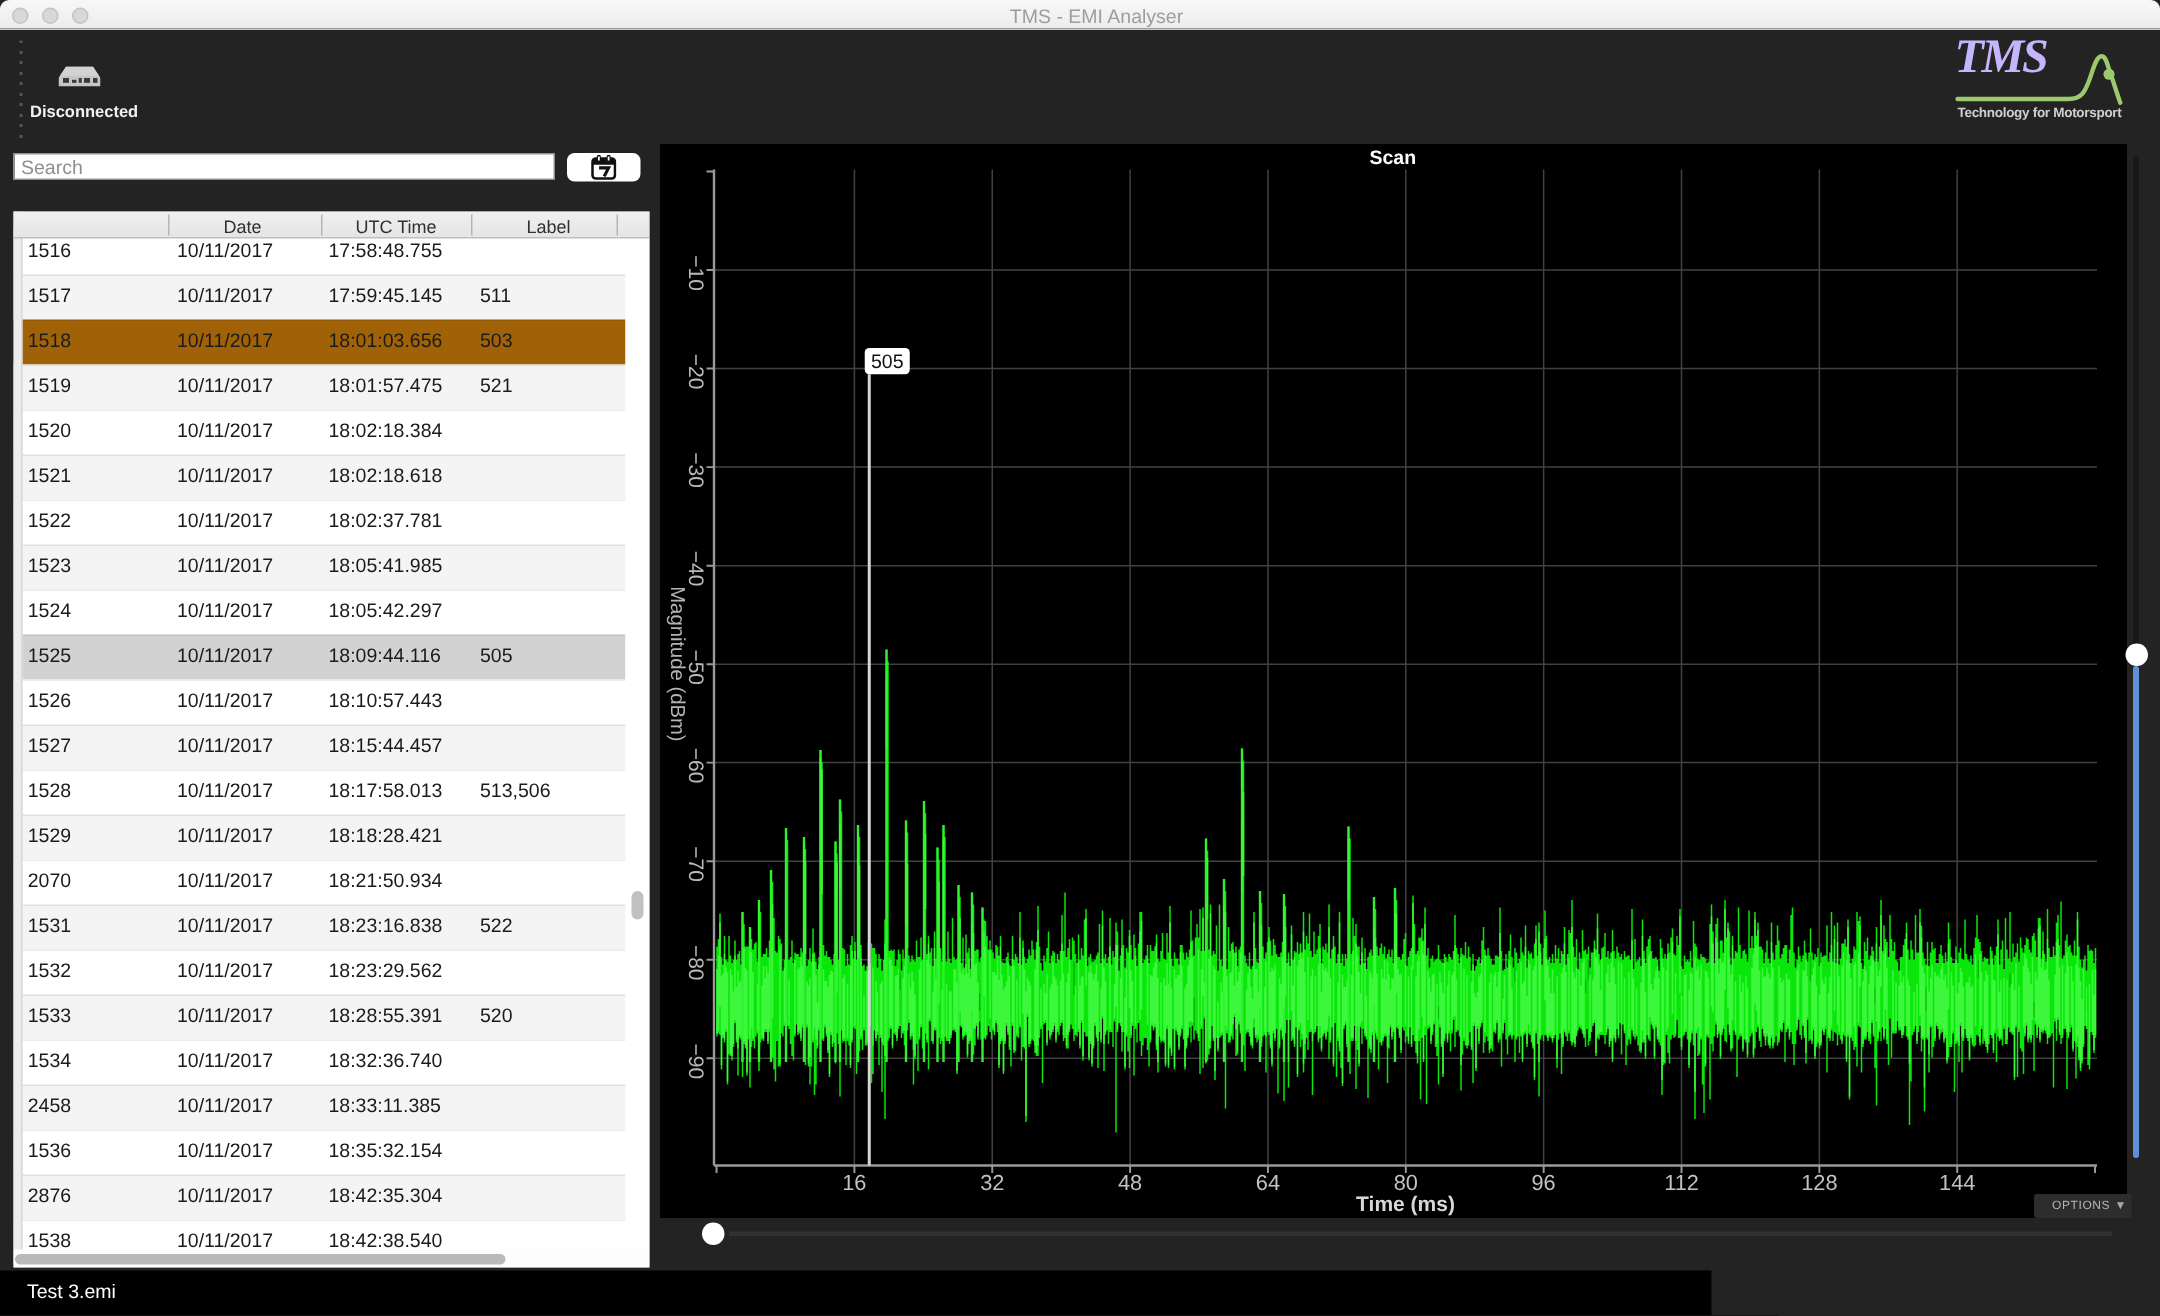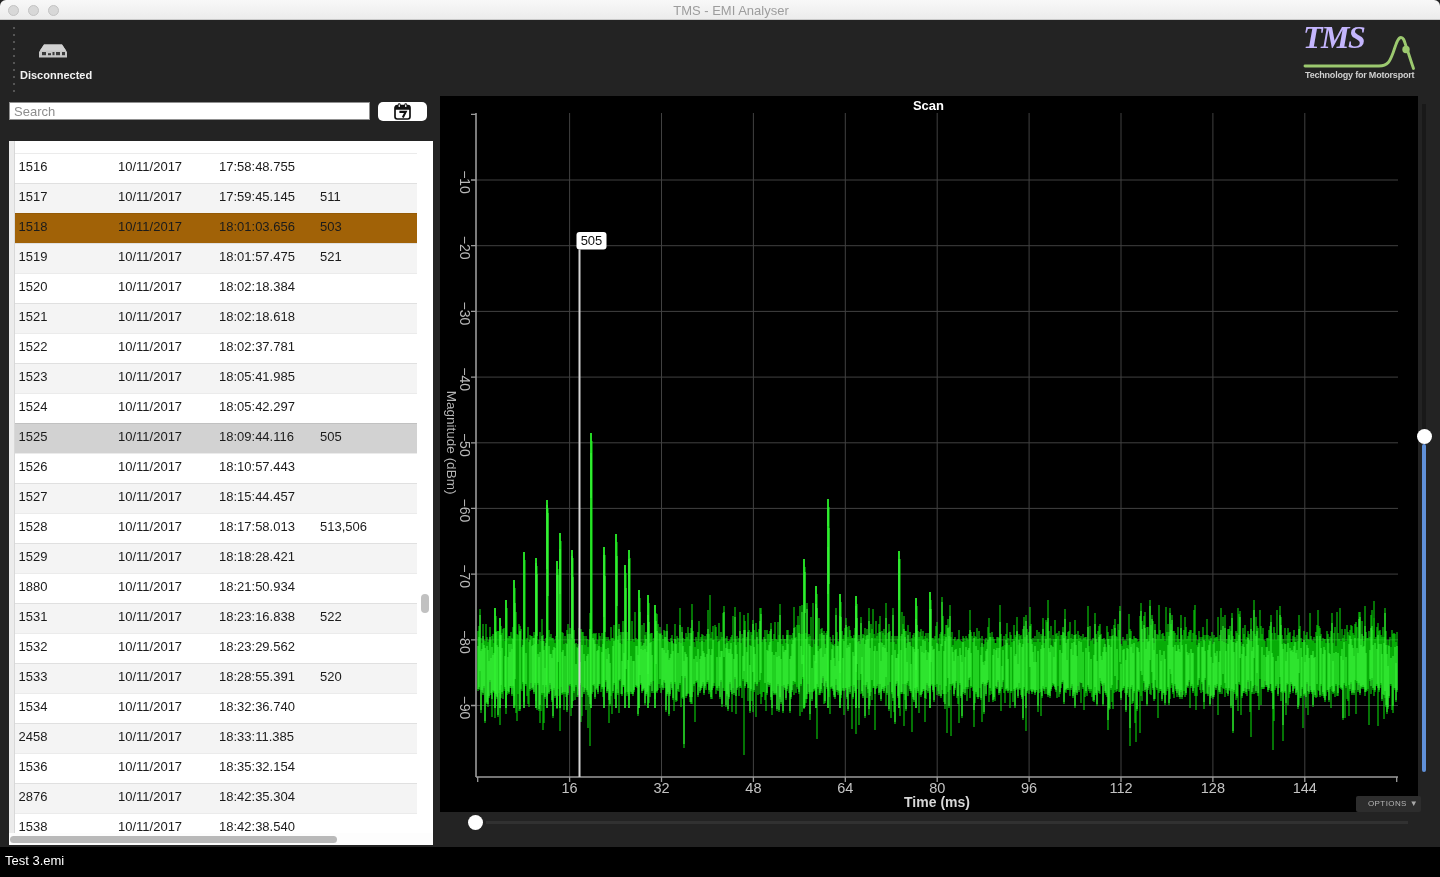--- a/index.html
+++ b/index.html
@@ -56,22 +56,22 @@
 #hslider { position:absolute; left:486px; top:821px; width:922px; height:3px;
   background:#313131; }
 #hknob { position:absolute; left:468px; top:815px; width:15px; height:15px;
   border-radius:50%; background:#fff; }
 #vtrackdark { position:absolute; left:1422px; top:104px; width:4px; height:333px;
   background:#191919; }
 #vslider { position:absolute; left:1422px; top:444px; width:4px; height:328px;
   background:#6090d8; border-radius:2px; }
 #vknob { position:absolute; left:1417px; top:429px; width:15px; height:15px;
   border-radius:50%; background:#fff; }
-#status { position:absolute; left:0; top:847px; width:1440px; height:30px;
-  background:#000; color:#fff; font-size:13px; line-height:28px; padding-left:5px; }
+#status { position:absolute; left:0; top:847px; width:1141px; height:30px;
+  background:#000; color:#fff; font-size:13px; line-height:28px; padding-left:18px; }
 </style></head>
 <body>
 <div id="titlebar">
   <div class="tl" style="left:8px"></div>
   <div class="tl" style="left:28px"></div>
   <div class="tl" style="left:48px"></div>
   <div id="wtitle">TMS - EMI Analyser</div>
 </div>
 <div id="dots"></div>
 <svg id="devicon" width="28" height="14" viewBox="0 0 28 14">
@@ -172,21 +172,21 @@
       <span class="c1">10/11/2017</span>
       <span class="c2">18:17:58.013</span>
       <span class="cl">513,506</span>
     </div>
     <div class="row" style="top:402px;background:#f4f4f4">
       <span class="c0">1529</span>
       <span class="c1">10/11/2017</span>
       <span class="c2">18:18:28.421</span>
     </div>
     <div class="row" style="top:432px;background:#ffffff">
-      <span class="c0">1880</span>
+      <span class="c0">2070</span>
       <span class="c1">10/11/2017</span>
       <span class="c2">18:21:50.934</span>
     </div>
     <div class="row" style="top:462px;background:#f4f4f4">
       <span class="c0">1531</span>
       <span class="c1">10/11/2017</span>
       <span class="c2">18:23:16.838</span>
       <span class="cl">522</span>
     </div>
     <div class="row" style="top:492px;background:#ffffff">
@@ -223,20 +223,29 @@
     <div class="row" style="top:672px;background:#ffffff">
       <span class="c0">1538</span>
       <span class="c1">10/11/2017</span>
       <span class="c2">18:42:38.540</span>
     </div>
   <div id="gut"></div>
   <div id="vtrack"></div>
   <div id="vthumb"></div>
   <div id="htrack"></div>
   <div id="hthumb"></div>
+  <div id="thead">
+    <span style="left:140px">Date</span>
+    <span style="left:228px">UTC Time</span>
+    <span style="left:342px">Label</span>
+    <div class="hsep" style="left:103px"></div>
+    <div class="hsep" style="left:205px"></div>
+    <div class="hsep" style="left:305px"></div>
+    <div class="hsep" style="left:402px"></div>
+  </div>
 </div>
 <div id="chartbox"><svg id="chart" width="978" height="716" viewBox="0 0 978 716">
       <path d="M36 84.0H958 M36 149.7H958 M36 215.4H958 M36 281.1H958 M36 346.8H958 M36 412.4H958 M36 478.1H958 M36 543.8H958 M36 609.5H958 M129.6 17V681 M221.5 17V681 M313.4 17V681 M405.3 17V681 M497.2 17V681 M589.1 17V681 M681.0 17V681 M772.9 17V681 M864.8 17V681" stroke="#414141" stroke-width="1" fill="none"></path>
       <path d="M38 535V595 M39 530V593 M40 513V594 M41 542V617 M42 547V596 M43 528V599 M44 544V592 M45 545V627 M46 528V607 M47 541V608 M48 546V611 M49 544V602 M50 531V586 M51 544V599 M52 540V621 M53 538V596 M54 547V597 M55 512V622 M56 520V600 M57 535V603 M58 535V621 M59 535V597 M60 522V629 M61 530V602 M62 537V598 M63 533V603 M64 532V595 M65 545V593 M66 504V618 M67 512V599 M68 542V597 M69 540V598 M70 540V592 M71 536V592 M72 542V600 M73 531V592 M74 484V600 M75 492V609 M76 516V617 M77 538V625 M78 539V598 M79 528V615 M80 530V615 M81 533V593 M82 551V595 M83 544V588 M84 456V606 M85 464V588 M86 544V590 M87 542V600 M88 531V608 M89 546V611 M90 539V595 M91 540V587 M92 540V594 M93 542V593 M94 536V598 M95 539V589 M96 462V605 M97 470V614 M98 548V589 M99 544V615 M100 536V627 M101 545V615 M102 523V599 M103 539V634 M104 545V627 M105 550V603 M106 542V591 M107 404V600 M108 412V597 M109 534V598 M110 541V589 M111 538V595 M112 542V606 M113 542V622 M114 544V594 M115 547V602 M116 540V599 M117 465V613 M118 473V593 M119 544V600 M120 437V635 M121 445V591 M122 536V599 M123 537V598 M124 548V614 M125 540V598 M126 547V601 M127 534V616 M128 528V599 M129 543V589 M130 532V590 M131 544V620 M132 454V591 M133 462V605 M134 534V597 M135 548V604 M136 547V591 M137 551V601 M138 548V601 M139 532V595 M140 546V589 M141 533V626 M142 536V620 M143 536V591 M144 540V598 M145 549V594 M146 540V614 M147 543V596 M148 551V632 M149 544V601 M150 517V650 M151 337V597 M152 345V598 M153 538V596 M154 537V590 M155 538V603 M156 537V593 M157 548V594 M158 544V598 M159 537V590 M160 540V588 M161 551V596 M162 537V593 M163 543V601 M164 451V593 M165 459V591 M166 541V586 M167 545V597 M168 541V595 M169 544V627 M170 545V610 M171 531V600 M172 542V618 M173 542V597 M174 529V589 M175 544V603 M176 438V597 M177 446V593 M178 540V599 M179 528V617 M180 539V585 M181 536V598 M182 548V600 M183 525V591 M184 543V591 M185 469V597 M186 477V596 M187 536V600 M188 545V598 M189 454V604 M190 462V595 M191 545V598 M192 525V598 M193 543V600 M194 546V596 M195 516V591 M196 542V591 M197 544V592 M198 543V620 M199 494V591 M200 502V588 M201 546V589 M202 529V597 M203 549V595 M204 527V594 M205 539V609 M206 536V600 M207 550V598 M208 499V595 M209 507V607 M210 538V601 M211 537V588 M212 537V597 M213 545V585 M214 542V597 M215 509V603 M216 517V596 M217 518V597 M218 528V594 M219 537V588 M220 531V592 M221 537V597 M222 539V591 M223 543V594 M224 534V586 M225 535V592 M226 541V616 M227 528V600 M228 545V598 M229 546V620 M230 546V600 M231 542V588 M232 539V594 M233 547V604 M234 548V615 M235 528V588 M236 544V606 M237 540V605 M238 542V595 M239 546V596 M240 512V589 M241 547V611 M242 531V602 M243 542V603 M244 546V652 M245 543V582 M246 537V602 M247 541V600 M248 531V597 M249 537V598 M250 544V606 M251 532V608 M252 508V608 M253 535V596 M254 546V590 M255 551V626 M256 541V587 M257 545V586 M258 536V601 M259 525V591 M260 546V597 M261 541V594 M262 538V592 M263 539V588 M264 546V599 M265 540V592 M266 544V594 M267 538V588 M268 514V586 M269 538V598 M270 499V596 M271 542V603 M272 536V603 M273 530V592 M274 544V587 M275 529V590 M276 531V598 M277 540V594 M278 546V595 M279 527V592 M280 544V603 M281 536V586 M282 541V611 M283 517V592 M284 510V595 M285 548V595 M286 542V611 M287 540V600 M288 545V615 M289 545V603 M290 544V588 M291 541V596 M292 539V616 M293 520V592 M294 546V599 M295 511V583 M296 543V618 M297 540V594 M298 546V591 M299 542V600 M300 516V592 M301 547V592 M302 538V602 M303 542V585 M304 519V659 M305 525V592 M306 551V586 M307 541V588 M308 517V605 M309 534V592 M310 549V617 M311 536V595 M312 539V605 M313 524V616 M314 534V596 M315 544V588 M316 527V621 M317 536V590 M318 548V599 M319 533V586 M320 512V598 M321 512V608 M322 546V601 M323 544V596 M324 541V596 M325 534V604 M326 546V615 M327 534V599 M328 538V588 M329 538V591 M330 535V589 M331 527V604 M332 543V619 M333 545V595 M334 538V599 M335 526V598 M336 543V599 M337 544V615 M338 526V590 M339 539V616 M340 508V603 M341 543V608 M342 548V590 M343 539V617 M344 543V591 M345 543V594 M346 547V604 M347 534V595 M348 534V590 M349 539V597 M350 544V617 M351 539V603 M352 542V596 M353 537V589 M354 511V599 M355 531V588 M356 541V597 M357 529V591 M358 520V593 M359 529V598 M360 510V620 M361 538V590 M362 509V616 M363 538V583 M364 463V613 M365 471V611 M366 537V607 M367 507V603 M368 541V588 M369 538V598 M370 540V624 M371 521V596 M372 551V605 M373 507V596 M374 544V595 M375 548V594 M376 490V598 M377 498V643 M378 550V593 M379 522V599 M380 538V599 M381 533V595 M382 532V597 M383 539V582 M384 535V608 M385 548V607 M386 537V587 M387 535V593 M388 403V595 M389 411V601 M390 541V618 M391 546V593 M392 548V592 M393 539V595 M394 550V601 M395 548V603 M396 512V589 M397 536V596 M398 545V599 M399 546V597 M400 498V606 M401 506V602 M402 535V595 M403 543V594 M404 539V619 M405 532V592 M406 522V594 M407 531V603 M408 541V615 M409 530V593 M410 534V598 M411 540V590 M412 542V633 M413 542V603 M414 539V591 M415 532V597 M416 500V638 M417 508V593 M418 546V584 M419 539V629 M420 548V584 M421 521V598 M422 544V597 M423 538V602 M424 539V589 M425 532V622 M426 540V591 M427 533V602 M428 539V597 M429 512V619 M430 537V610 M431 528V596 M432 533V604 M433 513V592 M434 538V592 M435 542V634 M436 525V593 M437 540V592 M438 537V588 M439 528V599 M440 520V596 M441 546V605 M442 535V595 M443 537V593 M444 533V597 M445 539V592 M446 507V610 M447 543V599 M448 537V589 M449 528V615 M450 535V586 M451 546V622 M452 540V598 M453 512V605 M454 546V616 M455 540V628 M456 548V590 M457 540V587 M458 543V602 M459 455V589 M460 463V620 M461 540V598 M462 516V598 M463 528V588 M464 520V630 M465 535V604 M466 535V615 M467 547V589 M468 529V600 M469 546V590 M470 536V595 M471 550V597 M472 542V636 M473 539V603 M474 537V606 M475 541V594 M476 502V597 M477 510V593 M478 535V597 M479 541V617 M480 536V599 M481 533V601 M482 540V598 M483 535V595 M484 543V595 M485 540V626 M486 537V603 M487 542V589 M488 537V597 M489 546V592 M490 496V603 M491 504V589 M492 542V590 M493 542V596 M494 544V606 M495 540V589 M496 530V591 M497 526V599 M498 548V595 M499 542V600 M500 538V589 M501 536V602 M502 501V594 M503 520V598 M504 540V606 M505 538V613 M506 529V598 M507 529V637 M508 523V596 M509 531V612 M510 509V594 M511 541V640 M512 536V590 M513 549V589 M514 543V600 M515 541V594 M516 545V587 M517 544V602 M518 543V608 M519 534V627 M520 544V589 M521 545V602 M522 546V622 M523 540V598 M524 542V593 M525 545V599 M526 540V593 M527 542V605 M528 544V593 M529 538V584 M530 514V602 M531 536V592 M532 540V591 M533 546V595 M534 536V631 M535 540V607 M536 541V598 M537 532V601 M538 543V603 M539 535V601 M540 542V592 M541 551V604 M542 540V626 M543 551V588 M544 548V618 M545 544V590 M546 542V600 M547 546V589 M548 531V586 M549 522V606 M550 537V599 M551 541V595 M552 536V598 M553 541V606 M554 543V603 M555 547V605 M556 547V592 M557 541V593 M558 541V586 M559 542V599 M560 509V597 M561 538V615 M562 551V593 M563 550V586 M564 540V597 M565 549V607 M566 538V595 M567 527V594 M568 542V597 M569 549V594 M570 536V612 M571 539V597 M572 546V595 M573 543V606 M574 529V595 M575 539V612 M576 541V594 M577 521V593 M578 549V602 M579 538V593 M580 540V594 M581 539V599 M582 543V603 M583 533V624 M584 521V593 M585 541V600 M586 519V635 M587 533V597 M588 547V594 M589 536V598 M590 511V594 M591 528V595 M592 544V598 M593 542V595 M594 546V596 M595 540V599 M596 546V596 M597 534V594 M598 543V616 M599 536V597 M600 546V593 M601 538V620 M602 540V602 M603 522V592 M604 547V595 M605 540V598 M606 524V593 M607 526V598 M608 504V601 M609 535V599 M610 542V602 M611 530V595 M612 550V591 M613 539V589 M614 543V590 M615 524V593 M616 538V596 M617 537V602 M618 540V590 M619 535V601 M620 549V598 M621 539V592 M622 539V588 M623 531V586 M624 537V608 M625 513V596 M626 540V597 M627 544V594 M628 536V594 M629 535V594 M630 526V600 M631 542V594 M632 538V590 M633 543V602 M634 539V598 M635 524V612 M636 538V596 M637 543V599 M638 535V590 M639 539V596 M640 542V586 M641 540V607 M642 544V587 M643 538V593 M644 542V614 M645 541V601 M646 541V597 M647 544V600 M648 510V591 M649 550V595 M650 530V597 M651 545V595 M652 544V601 M653 542V605 M654 548V606 M655 517V599 M656 538V599 M657 546V610 M658 535V594 M659 530V597 M660 528V598 M661 538V587 M662 543V590 M663 543V610 M664 542V589 M665 544V597 M666 551V599 M667 530V601 M668 536V634 M669 543V614 M670 540V613 M671 543V594 M672 533V606 M673 539V613 M674 529V597 M675 523V594 M676 540V596 M677 541V595 M678 528V584 M679 534V596 M680 510V596 M681 548V604 M682 550V595 M683 541V594 M684 545V592 M685 544V597 M686 545V616 M687 538V599 M688 549V593 M689 518V601 M690 533V650 M691 535V593 M692 543V608 M693 544V607 M694 540V597 M695 542V627 M696 542V646 M697 543V615 M698 546V595 M699 545V596 M700 520V637 M701 507V600 M702 525V605 M703 546V595 M704 520V587 M705 516V596 M706 543V593 M707 531V610 M708 531V594 M709 539V590 M710 504V598 M711 529V599 M712 519V587 M713 525V594 M714 547V605 M715 528V603 M716 543V591 M717 538V594 M718 539V622 M719 509V597 M720 534V595 M721 543V595 M722 538V605 M723 537V597 M724 540V599 M725 545V609 M726 511V599 M727 536V595 M728 528V593 M729 536V609 M730 512V603 M731 528V592 M732 519V589 M733 535V598 M734 535V602 M735 537V590 M736 546V595 M737 539V601 M738 531V595 M739 543V601 M740 546V603 M741 519V596 M742 539V603 M743 544V599 M744 534V595 M745 521V601 M746 531V599 M747 543V591 M748 540V592 M749 536V586 M750 534V612 M751 534V592 M752 546V590 M753 537V597 M754 514V592 M755 509V600 M756 539V614 M757 549V600 M758 544V591 M759 535V584 M760 541V594 M761 545V597 M762 541V588 M763 531V596 M764 539V613 M765 545V584 M766 539V598 M767 523V597 M768 539V600 M769 544V591 M770 540V610 M771 542V602 M772 536V599 M773 548V603 M774 539V601 M775 542V591 M776 541V594 M777 541V590 M778 521V619 M779 545V596 M780 539V598 M781 512V591 M782 545V598 M783 521V592 M784 546V593 M785 519V601 M786 547V594 M787 543V597 M788 533V600 M789 533V594 M790 530V595 M791 535V612 M792 517V595 M793 540V637 M794 546V596 M795 543V598 M796 535V604 M797 537V602 M798 512V615 M799 518V588 M800 515V589 M801 546V619 M802 550V602 M803 532V597 M804 538V597 M805 529V592 M806 544V598 M807 541V600 M808 535V586 M809 538V595 M810 545V616 M811 522V641 M812 545V598 M813 535V592 M814 504V598 M815 538V589 M816 521V597 M817 530V590 M818 532V600 M819 542V614 M820 514V583 M821 530V609 M822 538V593 M823 532V593 M824 544V593 M825 545V585 M826 551V591 M827 542V591 M828 542V596 M829 534V594 M830 530V588 M831 519V595 M832 537V597 M833 544V654 M834 531V625 M835 537V594 M836 544V592 M837 514V588 M838 539V600 M839 539V592 M840 510V588 M841 521V605 M842 539V597 M843 543V645 M844 547V596 M845 532V597 M846 548V619 M847 539V589 M848 532V609 M849 537V602 M850 536V598 M851 546V588 M852 546V590 M853 540V597 M854 534V593 M855 541V592 M856 546V599 M857 539V596 M858 545V613 M859 519V609 M860 530V602 M861 542V602 M862 546V593 M863 546V632 M864 535V600 M865 546V599 M866 539V612 M867 536V588 M868 543V619 M869 544V598 M870 517V590 M871 540V596 M872 544V598 M873 545V611 M874 541V596 M875 547V601 M876 536V602 M877 529V601 M878 514V594 M879 530V595 M880 532V601 M881 538V590 M882 545V600 M883 542V598 M884 543V602 M885 543V606 M886 547V600 M887 535V594 M888 538V596 M889 547V606 M890 541V593 M891 535V612 M892 517V595 M893 547V598 M894 537V597 M895 531V601 M896 550V590 M897 516V600 M898 537V600 M899 543V589 M900 512V592 M901 545V593 M902 533V594 M903 542V624 M904 539V589 M905 533V622 M906 545V592 M907 529V603 M908 536V605 M909 539V620 M910 534V595 M911 529V588 M912 530V599 M913 537V596 M914 539V599 M915 528V594 M916 526V618 M917 531V587 M918 542V596 M919 516V589 M920 516V599 M921 543V592 M922 525V593 M923 540V591 M924 545V593 M925 510V600 M926 536V596 M927 542V595 M928 542V593 M929 535V629 M930 541V585 M931 519V598 M932 514V584 M933 534V594 M934 505V600 M935 543V596 M936 541V590 M937 531V590 M938 527V630 M939 535V596 M940 534V592 M941 539V589 M942 541V605 M943 531V598 M944 541V623 M945 512V602 M946 535V611 M947 544V618 M948 549V613 M949 544V602 M950 541V588 M951 551V590 M952 534V614 M953 538V617 M954 537V592 M955 538V594 M956 546V606 M957 536V596" stroke="#0ae60a" stroke-width="1" fill="none"></path>
       <path d="M55 512V612 M60 522V612 M66 504V612 M74 484V612 M84 456V612 M96 462V612 M107 404V612 M117 465V612 M120 437V612 M132 454V612 M151 337V612 M164 451V612 M176 438V612 M185 469V612 M189 454V612 M199 494V612 M208 499V612 M215 509V612 M364 463V612 M376 490V612 M388 403V612 M400 498V612 M416 500V612 M459 455V612 M476 502V612 M490 496V612" stroke="#2df22d" stroke-width="1.6" fill="none"></path>
       <path d="M61 545V555 M159 552V573 M160 552V564 M213 566V578 M226 557V577 M276 545V567 M315 563V577 M354 545V567 M356 569V588 M388 430V451 M407 578V591 M519 575V583 M570 549V559 M577 536V550 M617 557V566 M619 544V557 M664 558V566 M677 557V566 M767 541V558 M788 571V587 M791 552V569 M810 562V573 M844 562V578 M879 544V556 M900 553V562 M916 572V582 M931 555V571 M934 522V542 M951 562V579" stroke="#00b800" stroke-width="1" fill="none"></path>
       <path d="M38 550V593 M39 541V591 M40 519V575 M41 555V614 M42 553V594 M43 540V597 M44 549V590 M45 552V625 M47 550V606 M48 554V608 M49 565V600 M50 541V584 M51 562V597 M52 551V603 M53 559V594 M54 557V595 M56 536V598 M57 549V601 M58 551V619 M60 539V594 M61 539V589 M62 552V596 M65 560V591 M68 561V595 M69 548V596 M70 556V590 M71 548V590 M72 553V598 M73 543V590 M75 507V583 M80 535V613 M83 549V586 M86 557V588 M90 544V593 M92 550V592 M93 549V591 M94 542V596 M95 548V587 M96 467V548 M97 478V540 M98 558V587 M99 561V613 M100 556V609 M102 540V597 M103 545V589 M104 554V597 M105 572V601 M106 547V589 M107 409V473 M108 417V500 M109 550V596 M110 558V587 M111 558V593 M112 562V604 M113 554V620 M114 551V592 M115 552V600 M117 479V541 M118 479V566 M120 453V498 M122 556V597 M123 554V596 M125 560V596 M127 548V614 M128 538V597 M130 538V588 M132 460V542 M133 481V543 M134 543V595 M136 568V589 M138 552V599 M139 550V593 M140 566V587 M142 549V601 M144 558V596 M145 565V592 M147 560V594 M148 558V599 M150 533V608 M151 357V402 M153 542V589 M154 544V588 M155 548V601 M157 555V592 M158 554V596 M159 550V588 M162 556V591 M163 548V591 M164 459V521 M165 480V536 M166 553V584 M167 563V595 M168 552V593 M169 558V604 M170 567V608 M173 550V595 M174 545V587 M177 460V510 M178 544V597 M179 533V584 M180 547V583 M182 565V598 M183 536V589 M184 557V589 M186 492V573 M188 564V596 M189 463V544 M191 560V596 M193 565V598 M194 565V594 M196 550V589 M197 550V590 M198 559V618 M200 516V579 M201 553V587 M202 550V595 M203 554V593 M204 547V592 M205 553V607 M206 543V598 M207 556V596 M208 519V578 M209 526V589 M210 547V590 M211 546V586 M212 559V595 M216 525V568 M217 535V595 M220 538V583 M222 552V589 M223 552V592 M224 554V584 M225 541V587 M226 557V614 M227 535V598 M228 554V596 M229 564V618 M230 562V598 M231 558V586 M232 545V592 M233 555V602 M235 543V586 M236 548V604 M238 557V593 M240 529V587 M242 536V580 M243 550V601 M244 565V648 M245 556V580 M246 558V600 M247 561V598 M250 550V601 M251 537V606 M252 524V601 M254 563V588 M256 560V585 M257 566V584 M258 553V599 M260 563V595 M261 560V592 M262 545V590 M263 555V586 M264 557V597 M265 561V590 M267 558V586 M268 533V584 M269 553V594 M271 559V601 M272 553V594 M273 544V590 M277 561V592 M279 545V590 M280 561V601 M281 555V584 M282 555V608 M284 516V561 M286 552V609 M287 547V598 M288 553V613 M289 557V601 M290 553V586 M291 547V594 M292 558V598 M294 563V597 M295 521V581 M296 549V600 M297 558V592 M300 535V590 M303 560V583 M304 534V575 M305 534V590 M307 556V586 M308 536V592 M310 569V615 M311 550V593 M313 528V576 M314 551V594 M315 558V586 M317 541V588 M320 525V584 M321 518V577 M325 543V587 M327 554V597 M328 555V586 M329 549V589 M330 546V587 M331 533V601 M332 556V612 M334 559V597 M336 556V597 M337 561V613 M338 546V588 M339 560V614 M340 519V601 M341 563V606 M343 550V615 M344 556V589 M345 554V592 M346 554V602 M347 539V593 M348 548V588 M350 563V615 M351 560V601 M352 548V594 M353 544V585 M354 532V585 M355 542V586 M359 537V596 M361 550V588 M362 516V568 M363 559V581 M365 476V517 M366 543V603 M367 513V598 M369 548V596 M370 550V618 M372 572V603 M374 559V593 M375 565V592 M376 508V567 M377 512V588 M378 555V591 M380 553V597 M381 552V593 M382 537V587 M383 561V580 M384 539V590 M385 558V605 M386 552V585 M387 539V591 M388 412V498 M389 432V488 M391 564V591 M392 553V590 M393 549V593 M394 562V599 M395 570V601 M396 519V583 M397 550V594 M398 550V594 M399 565V595 M400 520V577 M401 521V599 M403 562V592 M404 545V595 M406 529V592 M407 552V601 M408 549V613 M409 551V591 M410 547V596 M413 556V601 M414 560V589 M415 542V595 M416 510V576 M417 522V568 M419 545V612 M421 527V578 M422 561V595 M423 542V600 M425 548V620 M426 544V589 M427 539V586 M428 543V593 M429 525V613 M430 552V600 M432 542V584 M434 555V590 M435 550V598 M437 555V590 M439 547V597 M440 536V588 M441 565V603 M442 547V593 M443 551V591 M444 549V595 M445 552V590 M446 522V581 M447 556V597 M449 536V613 M452 559V596 M453 519V602 M455 554V626 M456 562V588 M457 562V585 M458 558V600 M459 463V504 M461 554V596 M462 538V596 M464 533V598 M465 541V588 M466 552V613 M467 566V587 M468 539V585 M470 546V593 M471 568V595 M473 551V601 M474 553V604 M475 556V592 M476 523V574 M477 529V591 M478 553V595 M481 550V599 M482 556V596 M483 544V593 M484 557V593 M485 545V602 M486 554V594 M487 564V587 M488 556V595 M489 557V590 M490 513V592 M491 513V566 M492 550V588 M493 554V594 M494 553V604 M497 547V588 M499 555V598 M501 548V600 M502 506V550 M504 555V598 M505 545V608 M506 541V590 M508 532V582 M509 540V610 M510 520V588 M512 551V588 M513 556V587 M514 565V598 M515 554V592 M516 553V585 M518 560V600 M520 552V587 M521 559V600 M522 566V620 M523 546V596 M525 561V597 M526 551V591 M528 554V591 M529 552V582 M530 534V581 M531 557V590 M534 542V614 M536 550V596 M538 554V601 M541 559V602 M542 547V588 M543 566V586 M544 569V616 M545 565V588 M546 555V598 M547 553V587 M548 544V584 M550 541V592 M553 559V604 M554 553V601 M556 554V590 M557 552V591 M558 562V584 M559 552V597 M560 526V595 M562 570V591 M563 554V584 M566 544V593 M567 547V592 M568 563V595 M571 551V595 M574 545V593 M575 560V610 M576 558V592 M577 535V591 M578 568V600 M579 544V587 M580 547V592 M582 551V601 M583 548V622 M584 530V591 M586 525V612 M587 539V595 M590 530V571 M591 543V593 M592 548V596 M593 556V593 M594 566V594 M595 550V597 M596 566V594 M598 555V610 M601 553V596 M602 549V600 M603 533V590 M604 552V593 M606 543V591 M608 522V599 M609 552V597 M610 556V600 M611 549V593 M613 551V587 M614 561V588 M615 546V591 M616 543V594 M620 554V596 M622 557V586 M623 536V584 M624 542V606 M625 523V594 M626 547V593 M627 564V592 M628 543V592 M631 553V592 M632 547V588 M633 559V600 M634 546V596 M635 539V610 M636 549V594 M637 560V597 M639 545V594 M641 546V587 M643 556V591 M646 552V595 M648 531V589 M649 556V593 M651 563V593 M654 559V604 M655 528V591 M656 543V597 M657 565V608 M659 541V595 M660 539V582 M661 560V585 M662 564V588 M663 556V608 M664 551V587 M665 548V595 M666 556V597 M668 543V624 M669 549V612 M671 551V592 M672 540V589 M675 532V580 M677 553V593 M680 515V566 M681 568V602 M683 554V592 M684 553V590 M686 564V614 M687 552V597 M688 553V591 M690 542V632 M691 551V591 M692 548V589 M693 557V605 M694 547V595 M697 551V613 M698 552V593 M699 556V594 M701 515V575 M702 533V579 M704 529V585 M705 532V594 M706 553V591 M707 543V608 M708 546V592 M709 545V588 M710 510V564 M712 523V576 M713 542V592 M714 554V603 M715 534V584 M717 558V592 M720 554V593 M721 565V593 M722 559V603 M724 555V597 M725 563V607 M728 549V591 M729 540V607 M730 517V573 M731 534V578 M732 524V587 M733 551V596 M735 549V588 M736 555V593 M737 555V597 M738 549V593 M739 553V599 M740 556V601 M741 532V594 M742 549V601 M746 548V597 M747 556V589 M748 559V590 M749 557V584 M751 553V590 M752 557V588 M753 557V595 M758 551V589 M759 547V582 M762 551V586 M763 551V594 M764 544V606 M765 555V582 M768 554V598 M769 549V589 M770 545V608 M771 561V600 M773 567V601 M774 546V599 M775 557V589 M776 560V592 M777 555V588 M779 566V594 M780 555V596 M781 534V589 M783 530V578 M785 532V587 M786 555V592 M788 548V598 M789 539V592 M791 544V610 M792 522V593 M793 546V635 M794 556V594 M796 547V588 M797 545V600 M799 539V586 M800 521V562 M802 558V600 M803 548V595 M804 551V595 M806 560V596 M807 548V593 M808 542V584 M809 544V593 M811 533V585 M812 555V596 M813 551V590 M814 514V562 M816 540V595 M817 535V577 M818 549V597 M822 551V591 M824 559V591 M826 561V589 M827 551V589 M828 559V594 M829 555V592 M831 526V588 M832 557V595 M833 561V613 M836 565V590 M838 560V598 M840 519V581 M841 529V596 M842 548V595 M843 553V629 M845 548V595 M846 565V607 M847 556V587 M848 547V588 M850 552V596 M851 555V586 M852 554V588 M853 556V595 M854 550V590 M855 546V590 M856 557V597 M857 554V594 M858 563V611 M859 533V577 M861 552V600 M862 561V591 M864 544V598 M865 566V597 M866 559V601 M867 549V586 M868 552V595 M869 562V596 M871 559V594 M872 559V596 M873 555V609 M874 562V594 M875 561V599 M877 540V588 M880 540V599 M881 552V588 M883 558V596 M884 551V600 M885 554V604 M888 543V594 M889 557V604 M890 558V591 M892 527V590 M893 565V596 M894 557V595 M896 556V588 M898 557V597 M901 560V591 M902 553V592 M903 564V622 M904 546V587 M906 561V590 M909 548V589 M910 540V593 M911 543V586 M912 549V597 M913 552V594 M914 560V597 M915 542V584 M917 552V585 M918 557V594 M919 523V587 M920 521V597 M921 549V590 M922 538V591 M923 551V589 M924 550V591 M925 530V596 M926 557V594 M930 554V583 M931 532V590 M932 530V582 M933 549V592 M935 547V594 M937 553V588 M938 539V592 M939 548V594 M941 548V587 M942 558V603 M944 547V599 M945 517V595 M946 549V609 M947 558V616 M948 570V611 M949 550V600 M951 562V588 M953 560V610 M955 551V592 M956 567V604 M957 550V594" stroke="#3cf73c" stroke-width="1" fill="none"></path>
       <path d="M36.0 17.0V681.0M36.0 681.0H958.0" stroke="#9a9a9a" stroke-width="1.6" fill="none"></path>
       <path d="M31 84.0H36 M31 149.7H36 M31 215.4H36 M31 281.1H36 M31 346.8H36 M31 412.4H36 M31 478.1H36 M31 543.8H36 M31 609.5H36 M31 18.3H36 M129.6 681V686 M221.5 681V686 M313.4 681V686 M405.3 681V686 M497.2 681V686 M589.1 681V686 M681.0 681V686 M772.9 681V686 M864.8 681V686 M37.7 681V686 M956.7 681V686" stroke="#9a9a9a" stroke-width="1.3" fill="none"></path>
       <text transform="rotate(90 19.5 86.0)" x="19.5" y="86.0" text-anchor="middle" font-size="14" fill="#b9b9b9">−10</text>

